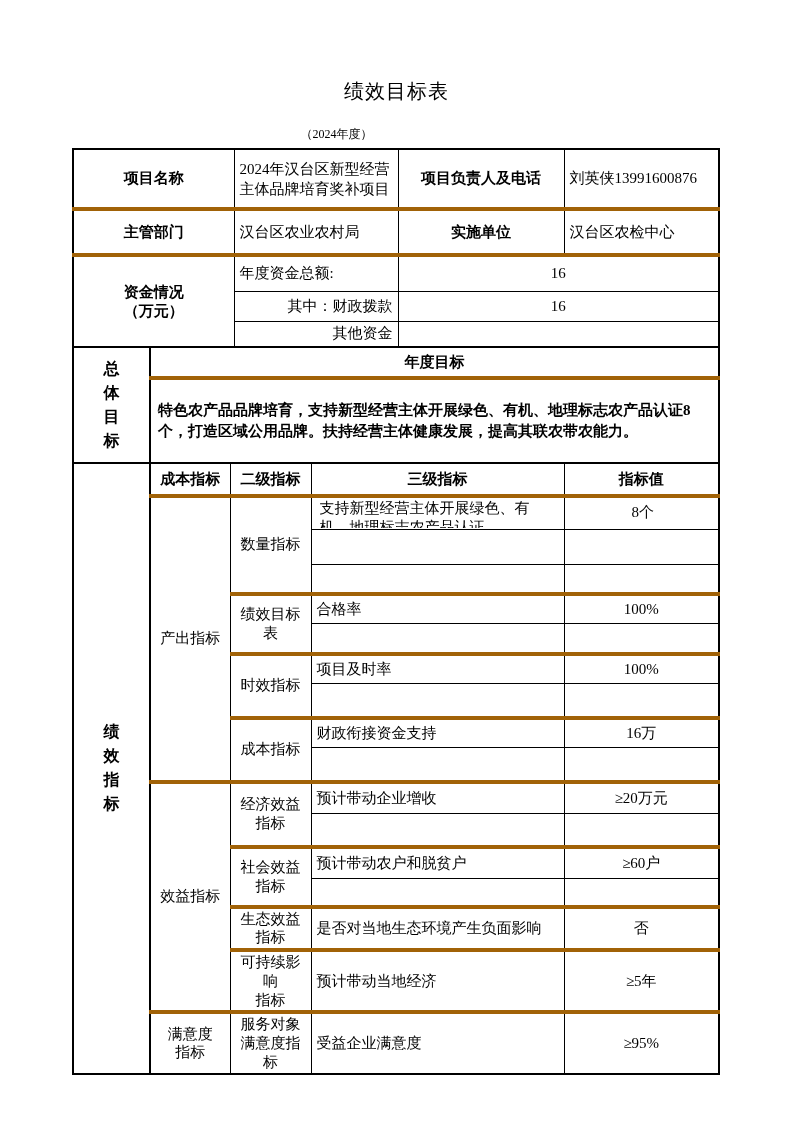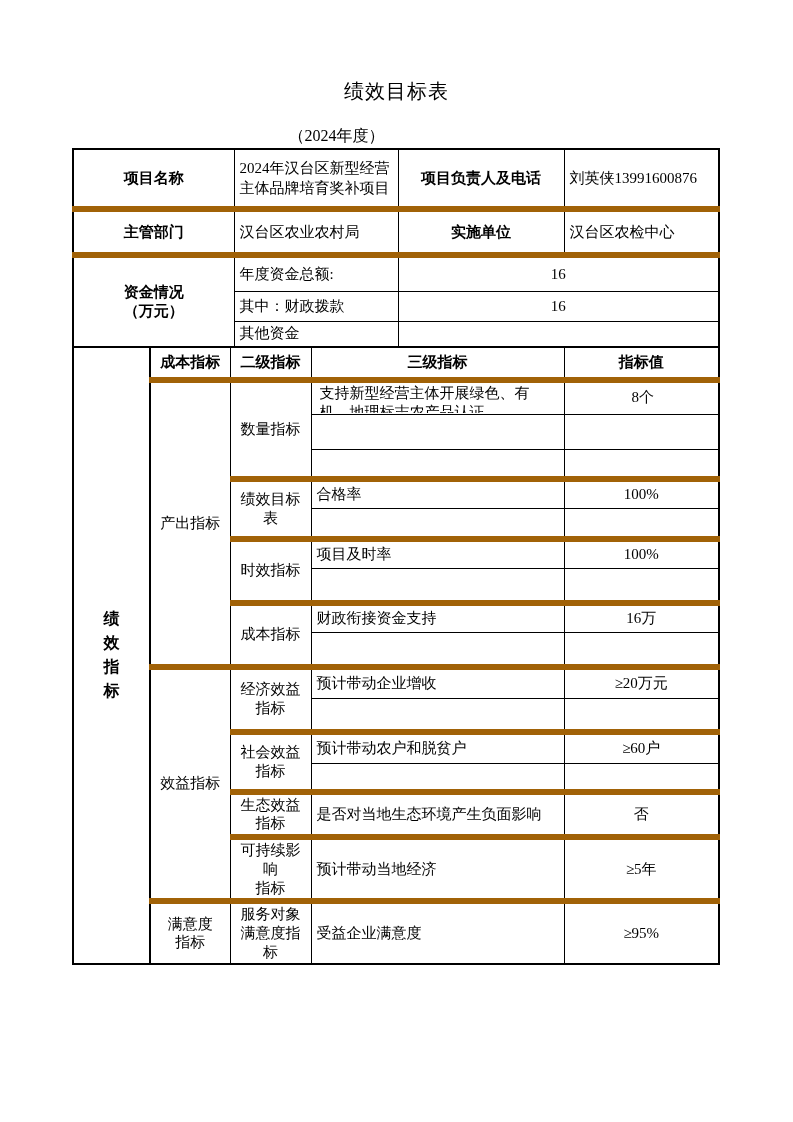--- a/index.html
+++ b/index.html
@@ -7,34 +7,34 @@
     width:793px;height:1122px;background:#ffffff;position:relative;
     font-family:"Liberation Serif","DejaVu Serif",serif;
     color:#000;font-size:15px;
   }
   .page-title{
     position:absolute;left:0;top:78px;width:793px;text-align:center;
     font-size:20px;font-weight:normal;letter-spacing:1px;
   }
   .page-subtitle{
     position:absolute;left:0;top:126px;width:673px;text-align:center;
-    font-size:16px;
+    font-size:12px;
   }
   .tablewrap{position:absolute;left:72px;top:148px;width:646px;}
   table.tbl{
     border-collapse:collapse;table-layout:fixed;width:646px;
     border:2px solid #000;
   }
   table.tbl + table.tbl{margin-top:-2px;}
   .tbl td{border:1px solid #000;padding:1px 5px;vertical-align:middle;overflow:hidden;}
   td.center{text-align:center;}
-  td.right{}
+  td.right{text-align:right;}
   td.left{text-align:left;}
   .b{font-weight:bold;}
-  td.thick{border-top:6px solid #a16207;}
+  td.thick{border-top:4px solid #a16207;}
   td.vsep{border-right:2px solid #000;}
   .lines{white-space:pre-line;line-height:1.25;}
   .vtext{
     width:1.1em;margin:0 auto;word-break:break-all;
     font-weight:bold;font-size:16px;line-height:1.5;text-align:center;
   }
   td.toppad{vertical-align:top;padding-top:1px;padding-left:8px;}
   .clip{height:29px;overflow:hidden;line-height:19px;text-align:left;}
   .goal-content{line-height:21px;font-weight:bold;padding:2px 2px;}
   .hdr{font-weight:bold;text-align:center;}
@@ -77,20 +77,39 @@
       <td class="right">其中：财政拨款</td>
       <td class="center" colspan="2">16</td>
     </tr>
     <tr style="height:26px">
       <td class="right">其他资金</td>
       <td class="center" colspan="2"></td>
     </tr>
   </tbody>
     </table>
 
+  <table class="tbl">
+    <colgroup>
+        <col style="width:77px">
+        <col style="width:569px">
+      </colgroup>
+    <tbody>
+        <tr style="height:31px">
+      <td class="center vsep" rowspan="2">
+        <div class="vtext">总体目标</div>
+      </td>
+      <td class="center b">年度目标</td>
+    </tr>
+    <tr style="height:85px">
+      <td class="left thick">
+        <div class="goal-content">特色农产品品牌培育，支持新型经营主体开展绿色、有机、地理标志农产品认证8个，打造区域公用品牌。扶持经营主体健康发展，提高其联农带农能力。</div>
+      </td>
+    </tr>
+  </tbody>
+    </table>
 
   <table class="tbl">
     <colgroup>
         <col style="width:77px">
         <col style="width:80px">
         <col style="width:81px">
         <col style="width:253px">
         <col style="width:155px">
       </colgroup>
     <tbody>

